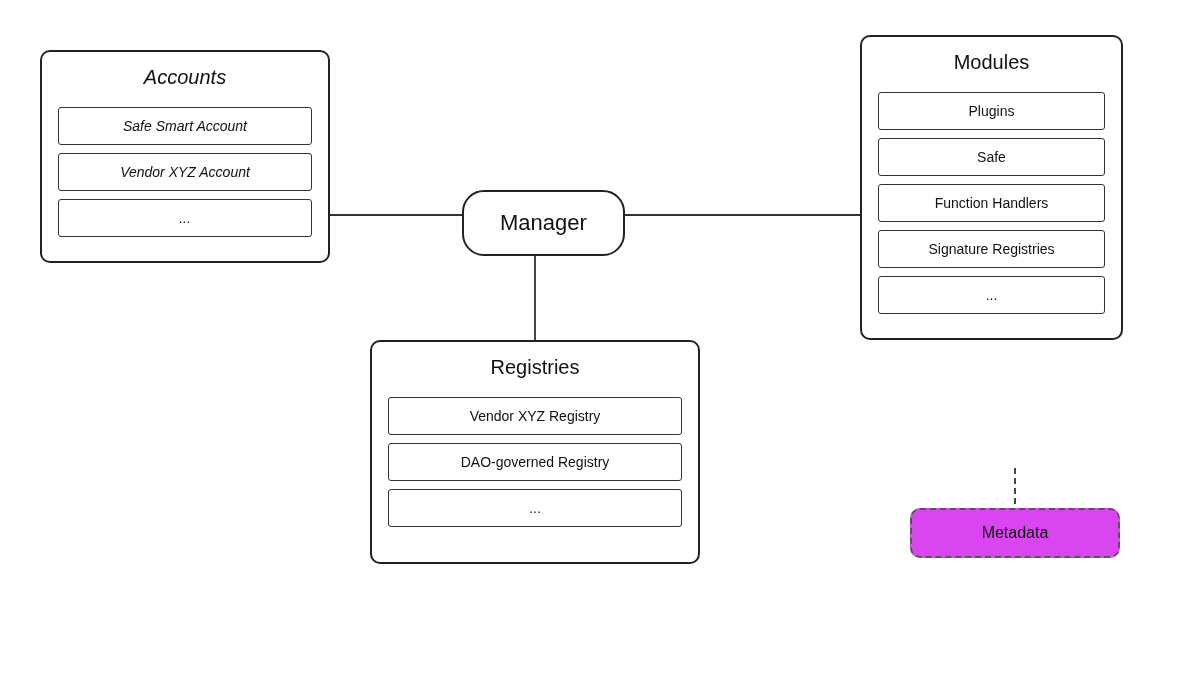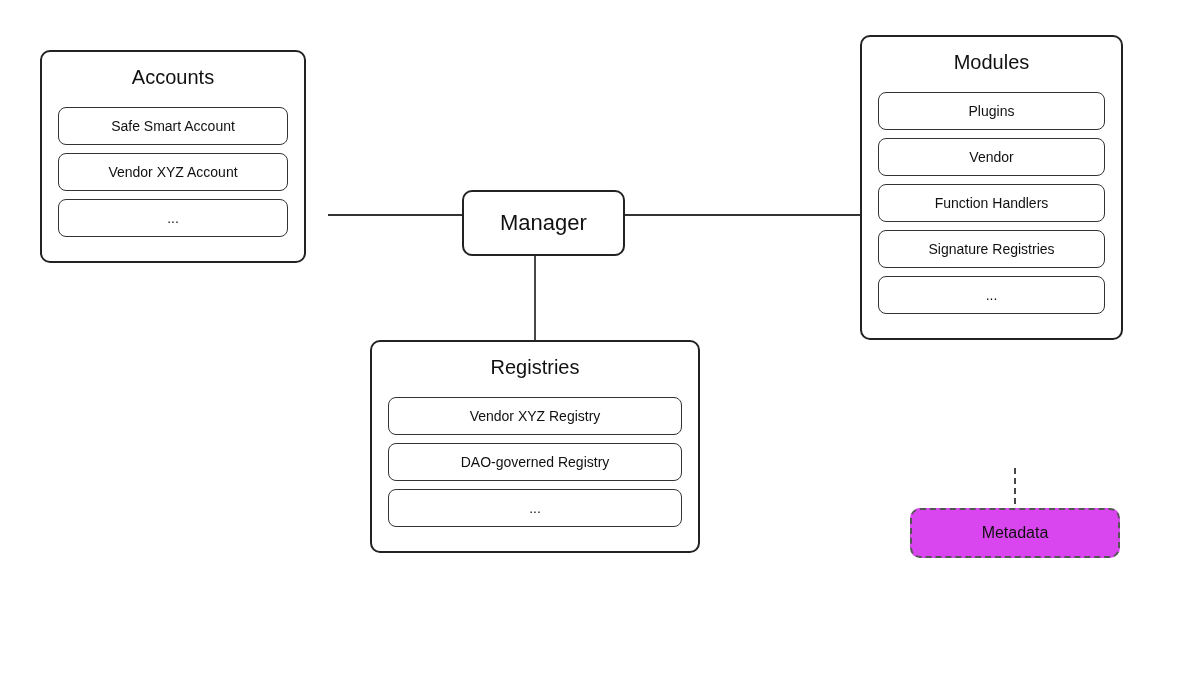--- a/index.html
+++ b/index.html
@@ -24,32 +24,32 @@
     }
     .box-group-title {
       text-align: center;
       font-size: 20px;
       font-weight: 400;
       padding: 14px 0 10px 0;
       color: #111;
     }
     .inner-box {
       border: 1.5px solid #333;
-      border-radius: 8px;
+      border-radius: 3px;
       background: #fff;
       text-align: center;
       font-size: 14px;
       color: #111;
       padding: 10px 12px;
       margin: 8px 16px;
     }
     .manager-box {
       position: absolute;
       border: 2px solid #222;
-      border-radius: 10px;
+      border-radius: 22px;
       background: #fff;
       text-align: center;
       font-size: 22px;
       font-weight: 400;
       color: #111;
       padding: 18px 36px;
     }
     .metadata-box {
       position: absolute;
       border: 2px dashed #555;
@@ -84,41 +84,41 @@
 
     <line x1="328" y1="215" x2="462" y2="215"></line>
 
     <line x1="608" y1="215" x2="860" y2="215"></line>
 
     <line x1="535" y1="250" x2="535" y2="340"></line>
 
     <line class="dashed" x1="1015" y1="468" x2="1015" y2="508"></line>
   </svg>
 
-  <div class="box-group" style="left:40px; top:50px; width:266px; padding-bottom:16px;">
+  <div class="box-group" style="left:40px; top:50px; width:290px; padding-bottom:16px;font-style:italic;">
     <div class="box-group-title">Accounts</div>
     <div class="inner-box">Safe Smart Account</div>
     <div class="inner-box">Vendor XYZ Account</div>
     <div class="inner-box">...</div>
   </div>
 
   <div class="manager-box" style="left:462px; top:190px;">
     <span>Manager</span>
   </div>
 
   <div class="box-group" style="left:860px; top:35px; width:263px; padding-bottom:16px;">
     <div class="box-group-title">Modules</div>
     <div class="inner-box">Plugins</div>
-    <div class="inner-box">Vendor</div>
+    <div class="inner-box">Safe</div>
     <div class="inner-box">Function Handlers</div>
     <div class="inner-box">Signature Registries</div>
     <div class="inner-box">...</div>
   </div>
 
-  <div class="box-group" style="left:370px; top:340px; width:330px; padding-bottom:16px;">
+  <div class="box-group" style="left:370px; top:340px; width:330px; padding-bottom:27px;">
     <div class="box-group-title">Registries</div>
     <div class="inner-box">Vendor XYZ Registry</div>
     <div class="inner-box">DAO-governed Registry</div>
     <div class="inner-box">...</div>
   </div>
 
   <div class="metadata-box" style="left:910px; top:508px; width:210px;">
     <span>Metadata</span>
   </div>
 

